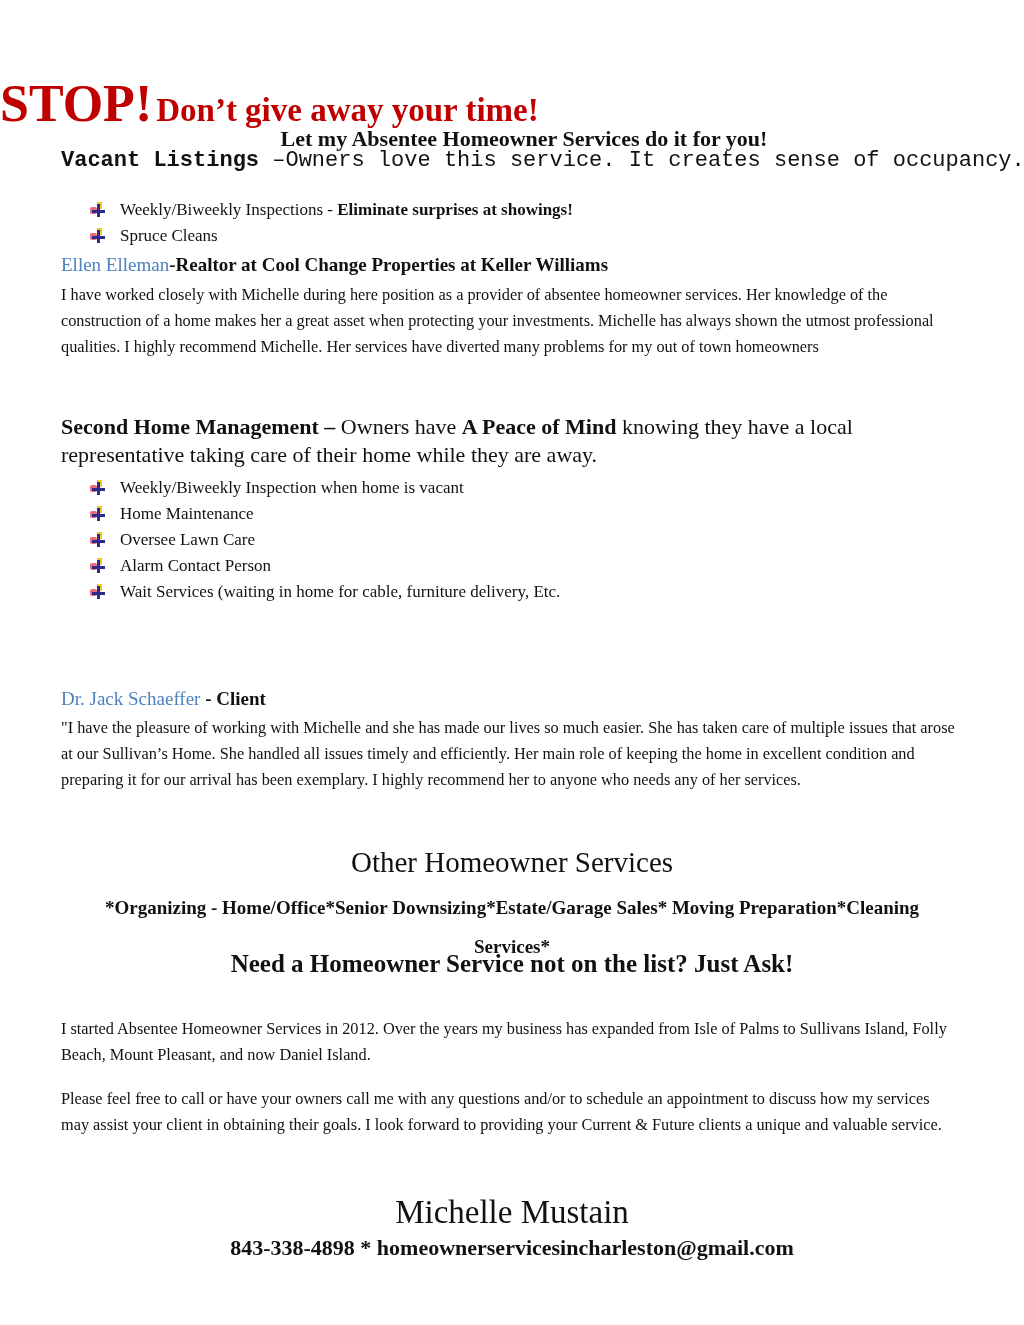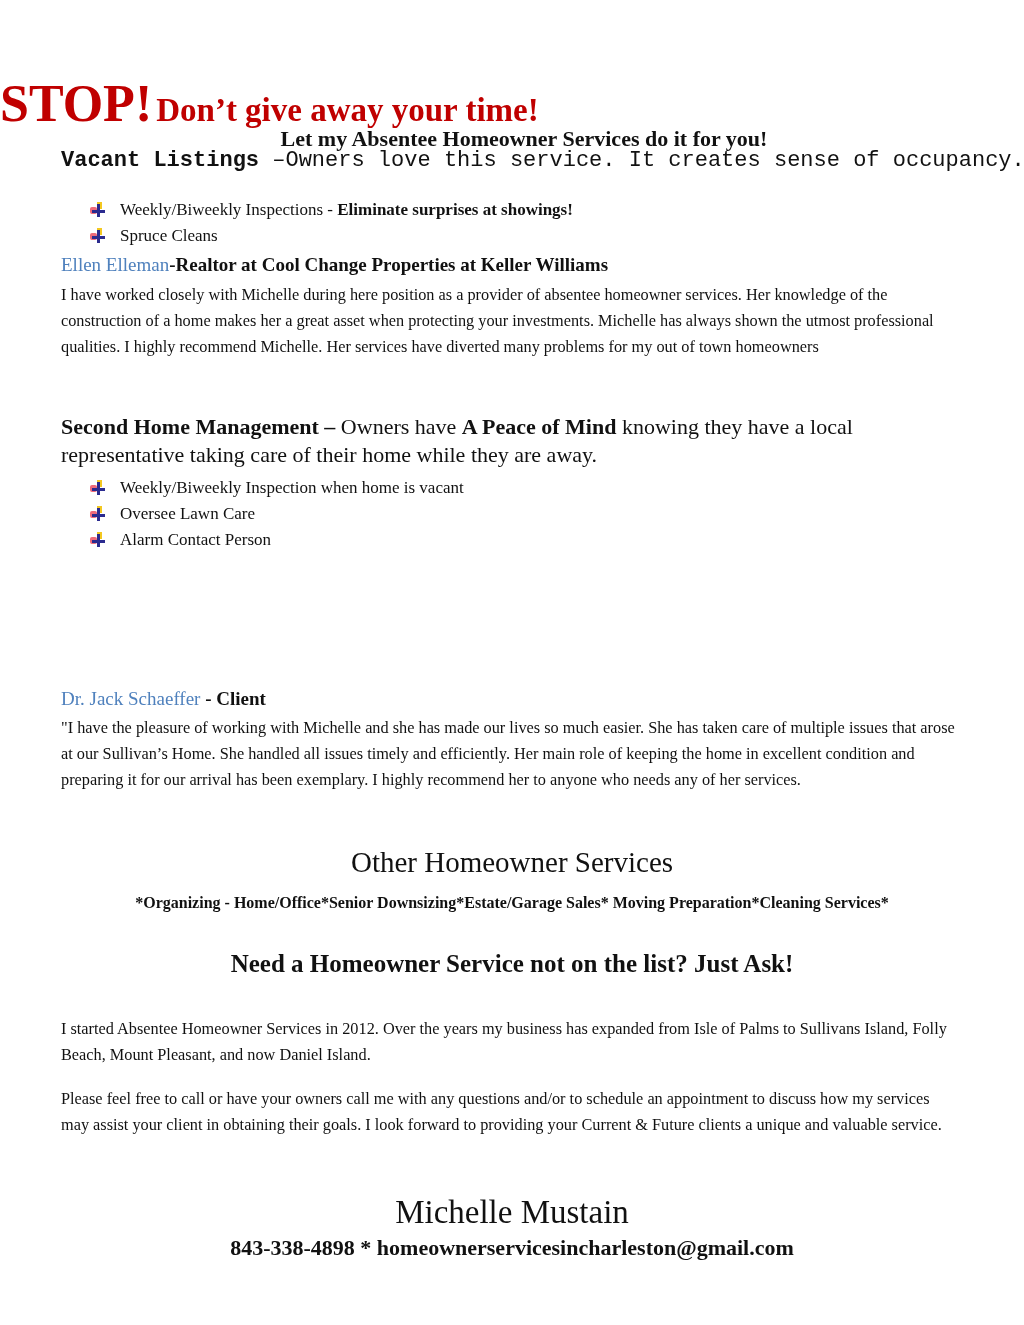--- a/index.html
+++ b/index.html
@@ -23,21 +23,21 @@
   .bullets li { display: flex; align-items: center; height: 26px; font-size: 17px; white-space: nowrap; }
   .bullet-icon { width: 16px; height: 16px; margin-right: 14px; position: relative; flex: none; }
   .bullet-icon .b-red { position: absolute; left: 0; top: 5px; width: 7px; height: 7px; background: #ee6a7a; border-radius: 2px; }
   .bullet-icon .b-yel { position: absolute; left: 7px; top: 0; width: 5px; height: 7px; background: #f3c820; }
   .bullet-icon .b-vert { position: absolute; left: 7px; top: 2px; width: 3px; height: 13px; background: #2b2b8f; }
   .bullet-icon .b-horz { position: absolute; left: 2px; top: 8px; width: 13px; height: 3px; background: #2b2b8f; }
   .ref-head { position: absolute; left: 61px; font-size: 19px; font-weight: bold; white-space: nowrap; }
   .ref-name { color: #4f81bd; font-weight: normal; }
   .para { position: absolute; left: 61px; width: 895px; font-size: 16.3px; line-height: 26px; }
   .other-title { position: absolute; left: 0; width: 1024px; top: 846px; text-align: center; font-size: 29px; }
-  .other-list { position: absolute; left: 100px; width: 824px; top: 888px; text-align: center; font-size: 16px; font-weight: bold; line-height: 30px; }
+  .other-list { position: absolute; left: 100px; width: 824px; top: 888px; text-align: center; font-size: 19px; font-weight: bold; line-height: 39px; }
   .ask { position: absolute; left: 0; width: 1024px; top: 950px; text-align: center; font-size: 25px; font-weight: bold; }
   .sig-name { position: absolute; left: 0; width: 1024px; top: 1194px; text-align: center; font-size: 33px; }
   .sig-contact { position: absolute; left: 0; width: 1024px; top: 1235px; text-align: center; font-size: 22px; font-weight: bold; }
 </style>
 </head>
 <body>
 
 <div class="title">
   <span class="stop">STOP!</span>
   <span class="rest">Don’t give away your time!</span>
@@ -87,30 +87,48 @@
       </span>
       <span>Weekly/Biweekly Inspection when home is vacant</span>
     </li>
   <li>
       <span class="bullet-icon">
         <span class="b-red"></span>
         <span class="b-yel"></span>
         <span class="b-vert"></span>
         <span class="b-horz"></span>
       </span>
+      <span>Home Maintenance</span>
+    </li>
+  <li>
+      <span class="bullet-icon">
+        <span class="b-red"></span>
+        <span class="b-yel"></span>
+        <span class="b-vert"></span>
+        <span class="b-horz"></span>
+      </span>
       <span>Oversee Lawn Care</span>
     </li>
   <li>
       <span class="bullet-icon">
         <span class="b-red"></span>
         <span class="b-yel"></span>
         <span class="b-vert"></span>
         <span class="b-horz"></span>
       </span>
       <span>Alarm Contact Person</span>
+    </li>
+  <li>
+      <span class="bullet-icon">
+        <span class="b-red"></span>
+        <span class="b-yel"></span>
+        <span class="b-vert"></span>
+        <span class="b-horz"></span>
+      </span>
+      <span>Wait Services (waiting in home for cable, furniture delivery, Etc.</span>
     </li>
 </ul>
 
 <div class="ref-head" style="top:688px;">
   <span class="ref-name">Dr. Jack Schaeffer</span><span> - Client</span>
 </div>
 <div class="para" style="top:715px;">"I have the pleasure of working with Michelle and she has made our lives so much easier. She has taken care of multiple issues that arose at our Sullivan’s Home. She handled all issues timely and efficiently. Her main role of keeping the home in excellent condition and preparing it for our arrival has been exemplary.  I highly recommend her to anyone who needs any of her services.</div>
 
 <div class="other-title">Other Homeowner Services</div>
 <div class="other-list">*Organizing - Home/Office*Senior Downsizing*Estate/Garage Sales* Moving Preparation*Cleaning Services*</div>

